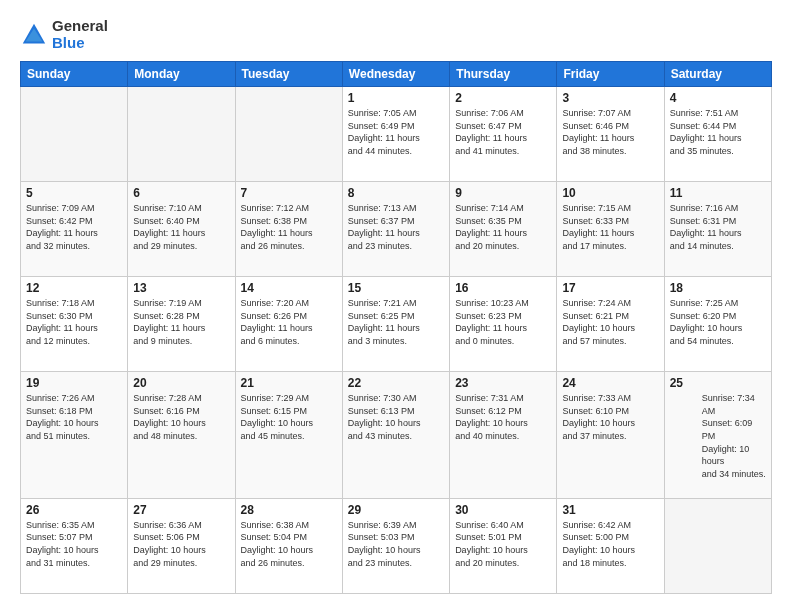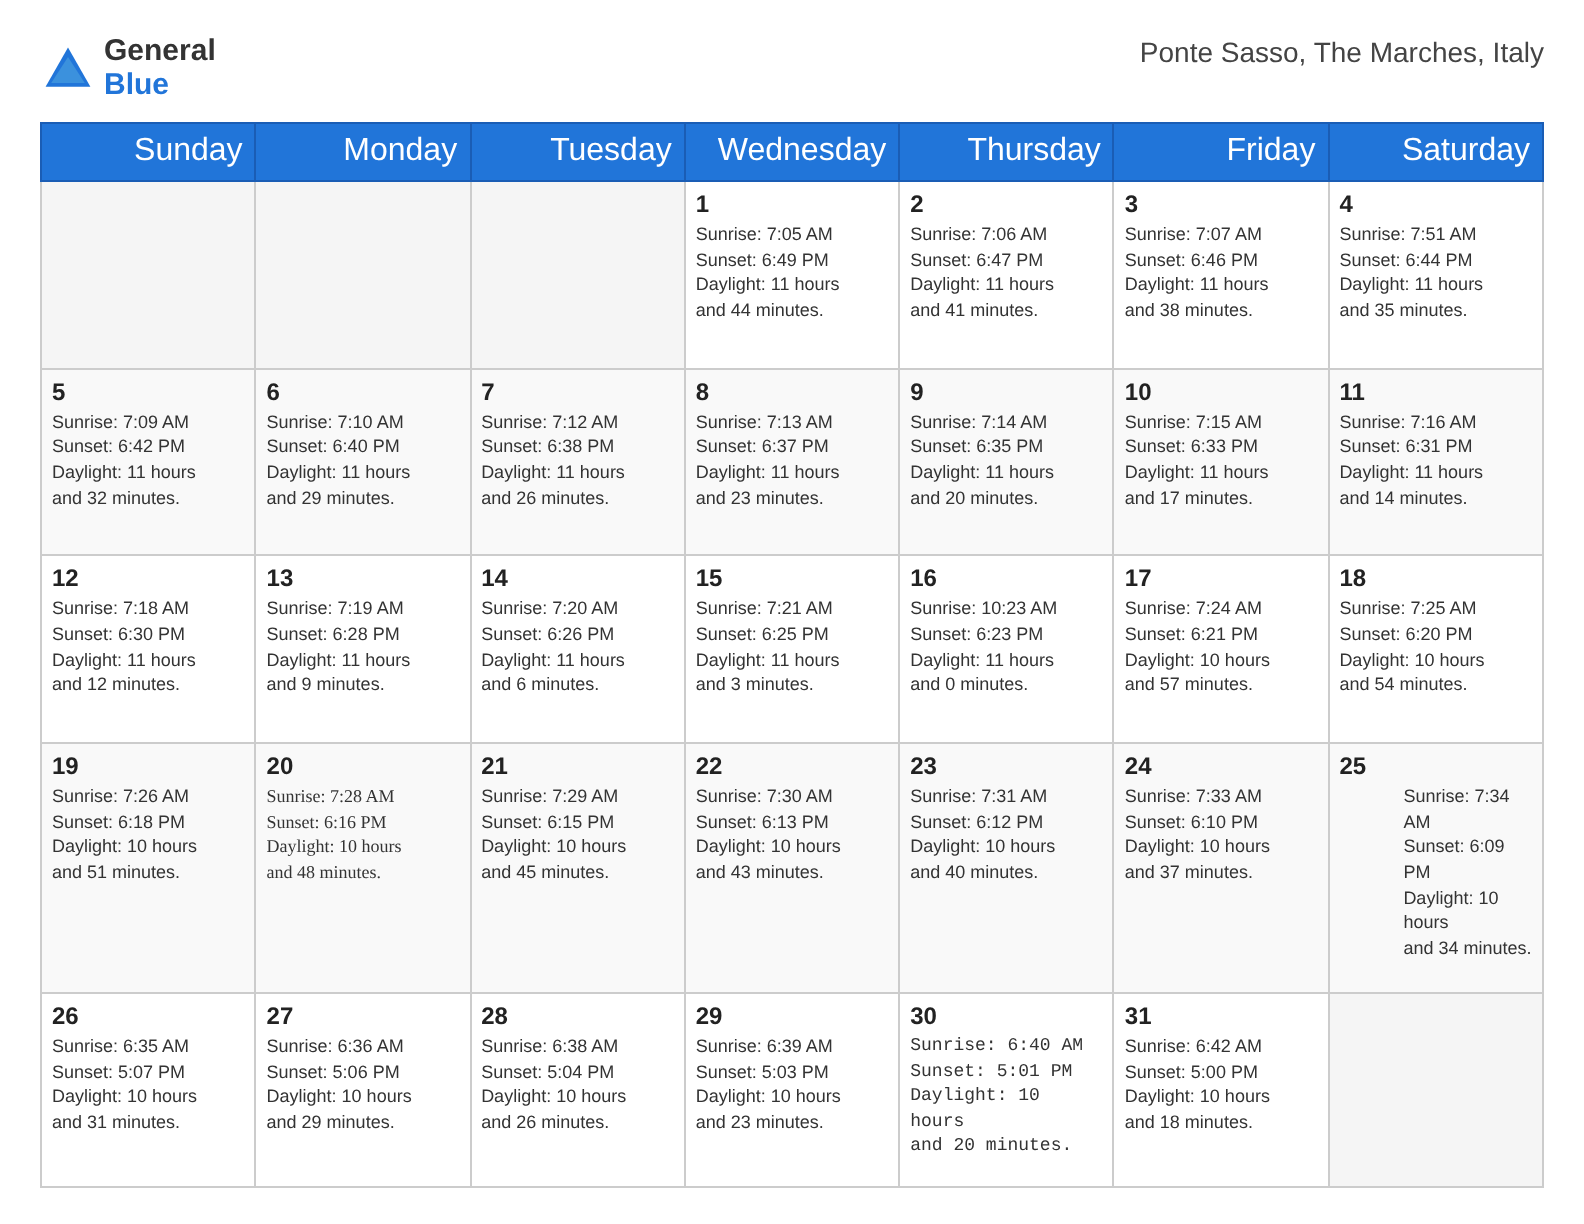--- a/index.html
+++ b/index.html
@@ -63,23 +63,23 @@
     .calendar {
       flex: 1;
       border: 1px solid #ccc;
       border-collapse: collapse;
       width: 100%;
       table-layout: fixed;
     }
     .calendar th {
       background-color: #2175d9;
       color: #fff;
-      font-size: 16px;
-      font-weight: normal;
-      text-align: right;
+      font-size: 12px;
+      font-weight: bold;
+      text-align: left;
       padding: 5px 6px;
       border: 1px solid #1a5db5;
     }
     .calendar td {
       vertical-align: top;
       border: 1px solid #ccc;
       padding: 4px 5px;
       font-size: 9.5px;
       color: #333;
       background: #fff;
@@ -113,21 +113,20 @@
       <svg class="logo-icon" viewBox="0 0 30 30">
         <polygon points="15,3 27,24 3,24" fill="#2175d9"></polygon>
         <polygon points="15,8 24,22 6,22" fill="#4ca3e0" opacity="0.6"></polygon>
       </svg>
       <div class="logo-text">
         <span class="logo-general">General</span>
         <span class="logo-blue">Blue</span>
       </div>
     </div>
     <div class="title-block">
-      <div class="location">Ponte Sasso, The Marches, Italy</div>
     </div>
   </div>
 
   <table class="calendar">
     <thead>
       <tr>
         <th>Sunday</th>
         <th>Monday</th>
         <th>Tuesday</th>
         <th>Wednesday</th>
@@ -275,21 +274,21 @@
         <tr>
           <td>
             <span class="day-number">19</span>
             <div class="day-info" style="white-space: pre-line;">Sunrise: 7:26 AM
 Sunset: 6:18 PM
 Daylight: 10 hours
 and 51 minutes.</div>
           </td>
           <td>
             <span class="day-number">20</span>
-            <div class="day-info" style="white-space: pre-line; font-family: Liberation Serif, serif;">Sunrise: 7:28 AM
+            <div class="day-info" style="white-space: pre-line;">Sunrise: 7:28 AM
 Sunset: 6:16 PM
 Daylight: 10 hours
 and 48 minutes.</div>
           </td>
           <td>
             <span class="day-number">21</span>
             <div class="day-info" style="white-space: pre-line;">Sunrise: 7:29 AM
 Sunset: 6:15 PM
 Daylight: 10 hours
 and 45 minutes.</div>
@@ -347,21 +346,21 @@
           </td>
           <td>
             <span class="day-number">29</span>
             <div class="day-info" style="white-space: pre-line;">Sunrise: 6:39 AM
 Sunset: 5:03 PM
 Daylight: 10 hours
 and 23 minutes.</div>
           </td>
           <td>
             <span class="day-number">30</span>
-            <div class="day-info" style="white-space: pre-line; font-family: Liberation Mono, monospace;">Sunrise: 6:40 AM
+            <div class="day-info" style="white-space: pre-line;">Sunrise: 6:40 AM
 Sunset: 5:01 PM
 Daylight: 10 hours
 and 20 minutes.</div>
           </td>
           <td>
             <span class="day-number">31</span>
             <div class="day-info" style="white-space: pre-line;">Sunrise: 6:42 AM
 Sunset: 5:00 PM
 Daylight: 10 hours
 and 18 minutes.</div>

